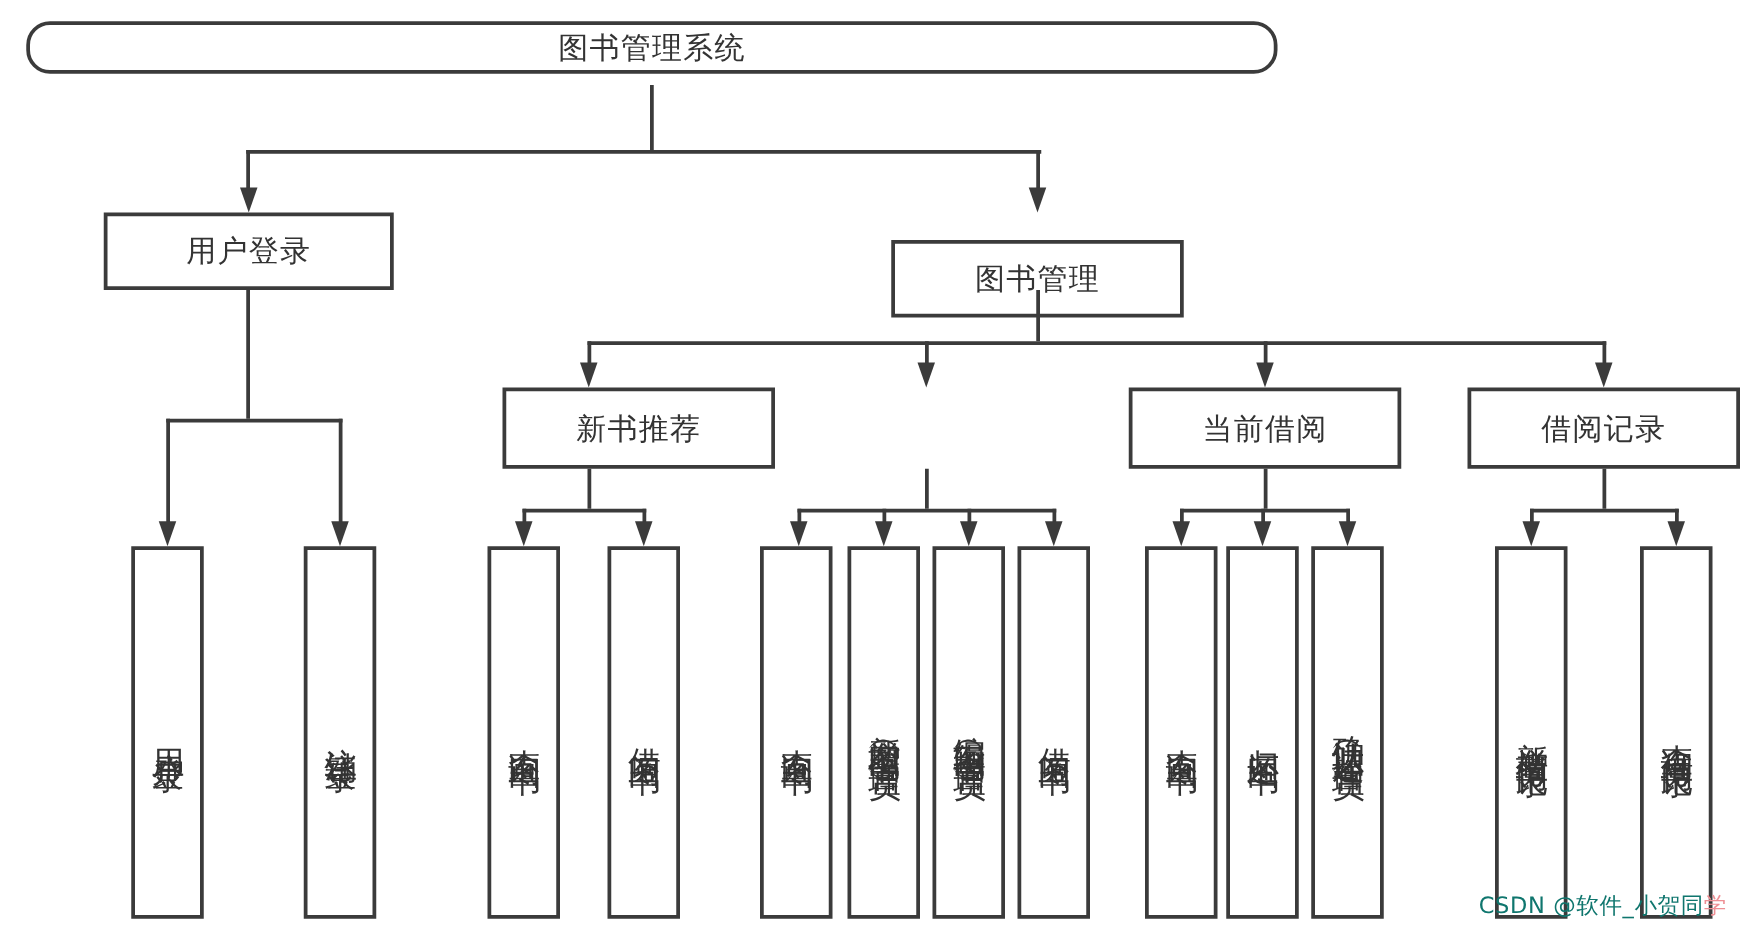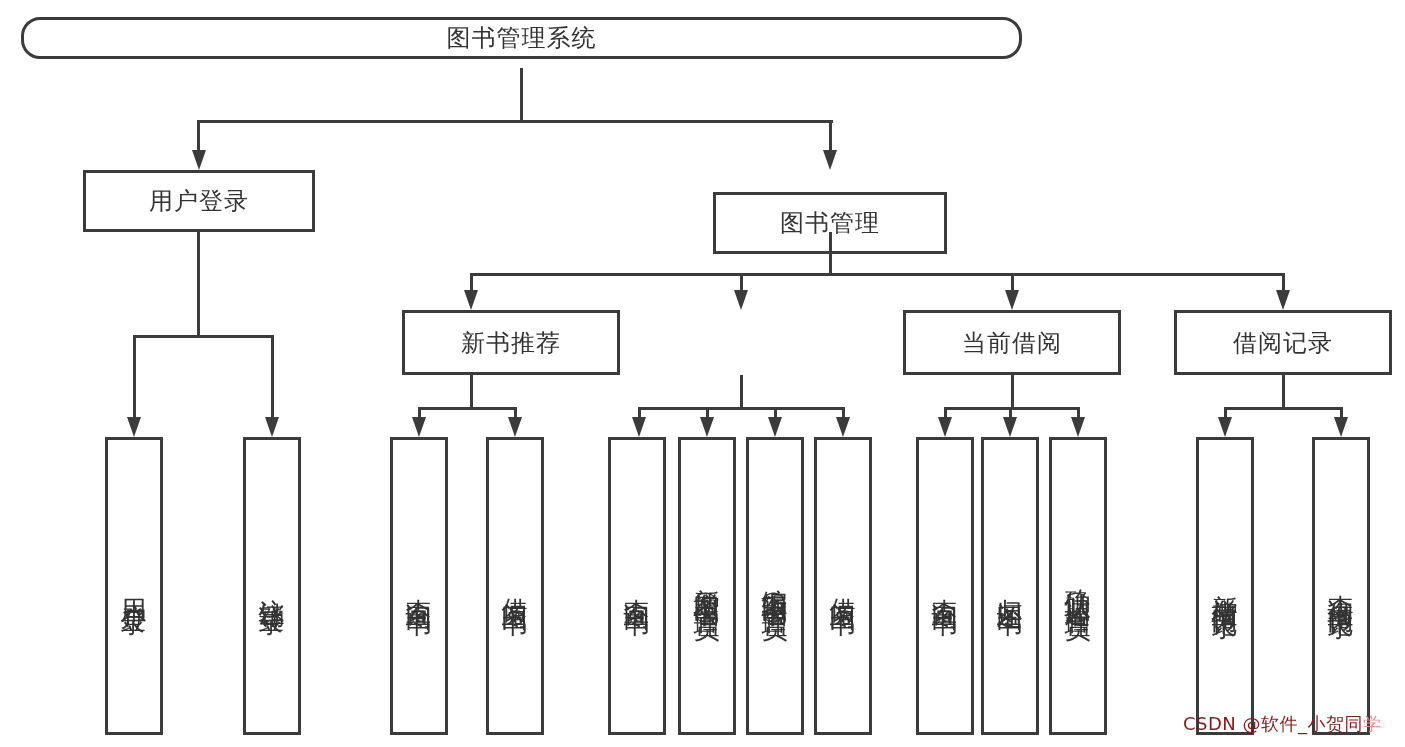--- a/index.html
+++ b/index.html
@@ -38,21 +38,21 @@
     position:absolute;width:0;height:0;
     border-left:7px solid transparent;
     border-right:7px solid transparent;
     border-top:20px solid #3b3b3b;
   }
   #watermark{
     position:absolute;left:1183px;top:712px;
     font-size:18px;white-space:nowrap;
     z-index:5;letter-spacing:0.5px;
   }
-  #watermark .wm-main{color:#7f1d1d;text-align:center;}
+  #watermark .wm-main{color:#0f766e;text-align:center;}
   #watermark .wm-accent{color:#ee8f94;}
 </style>
 </head>
 <body>
 
 <div id="canvas">
 
   <div class="hbox" style="left:21px;top:17px;width:1001px;height:42px;border-radius:19px;">
     <span>图书管理系统</span>
   </div>

